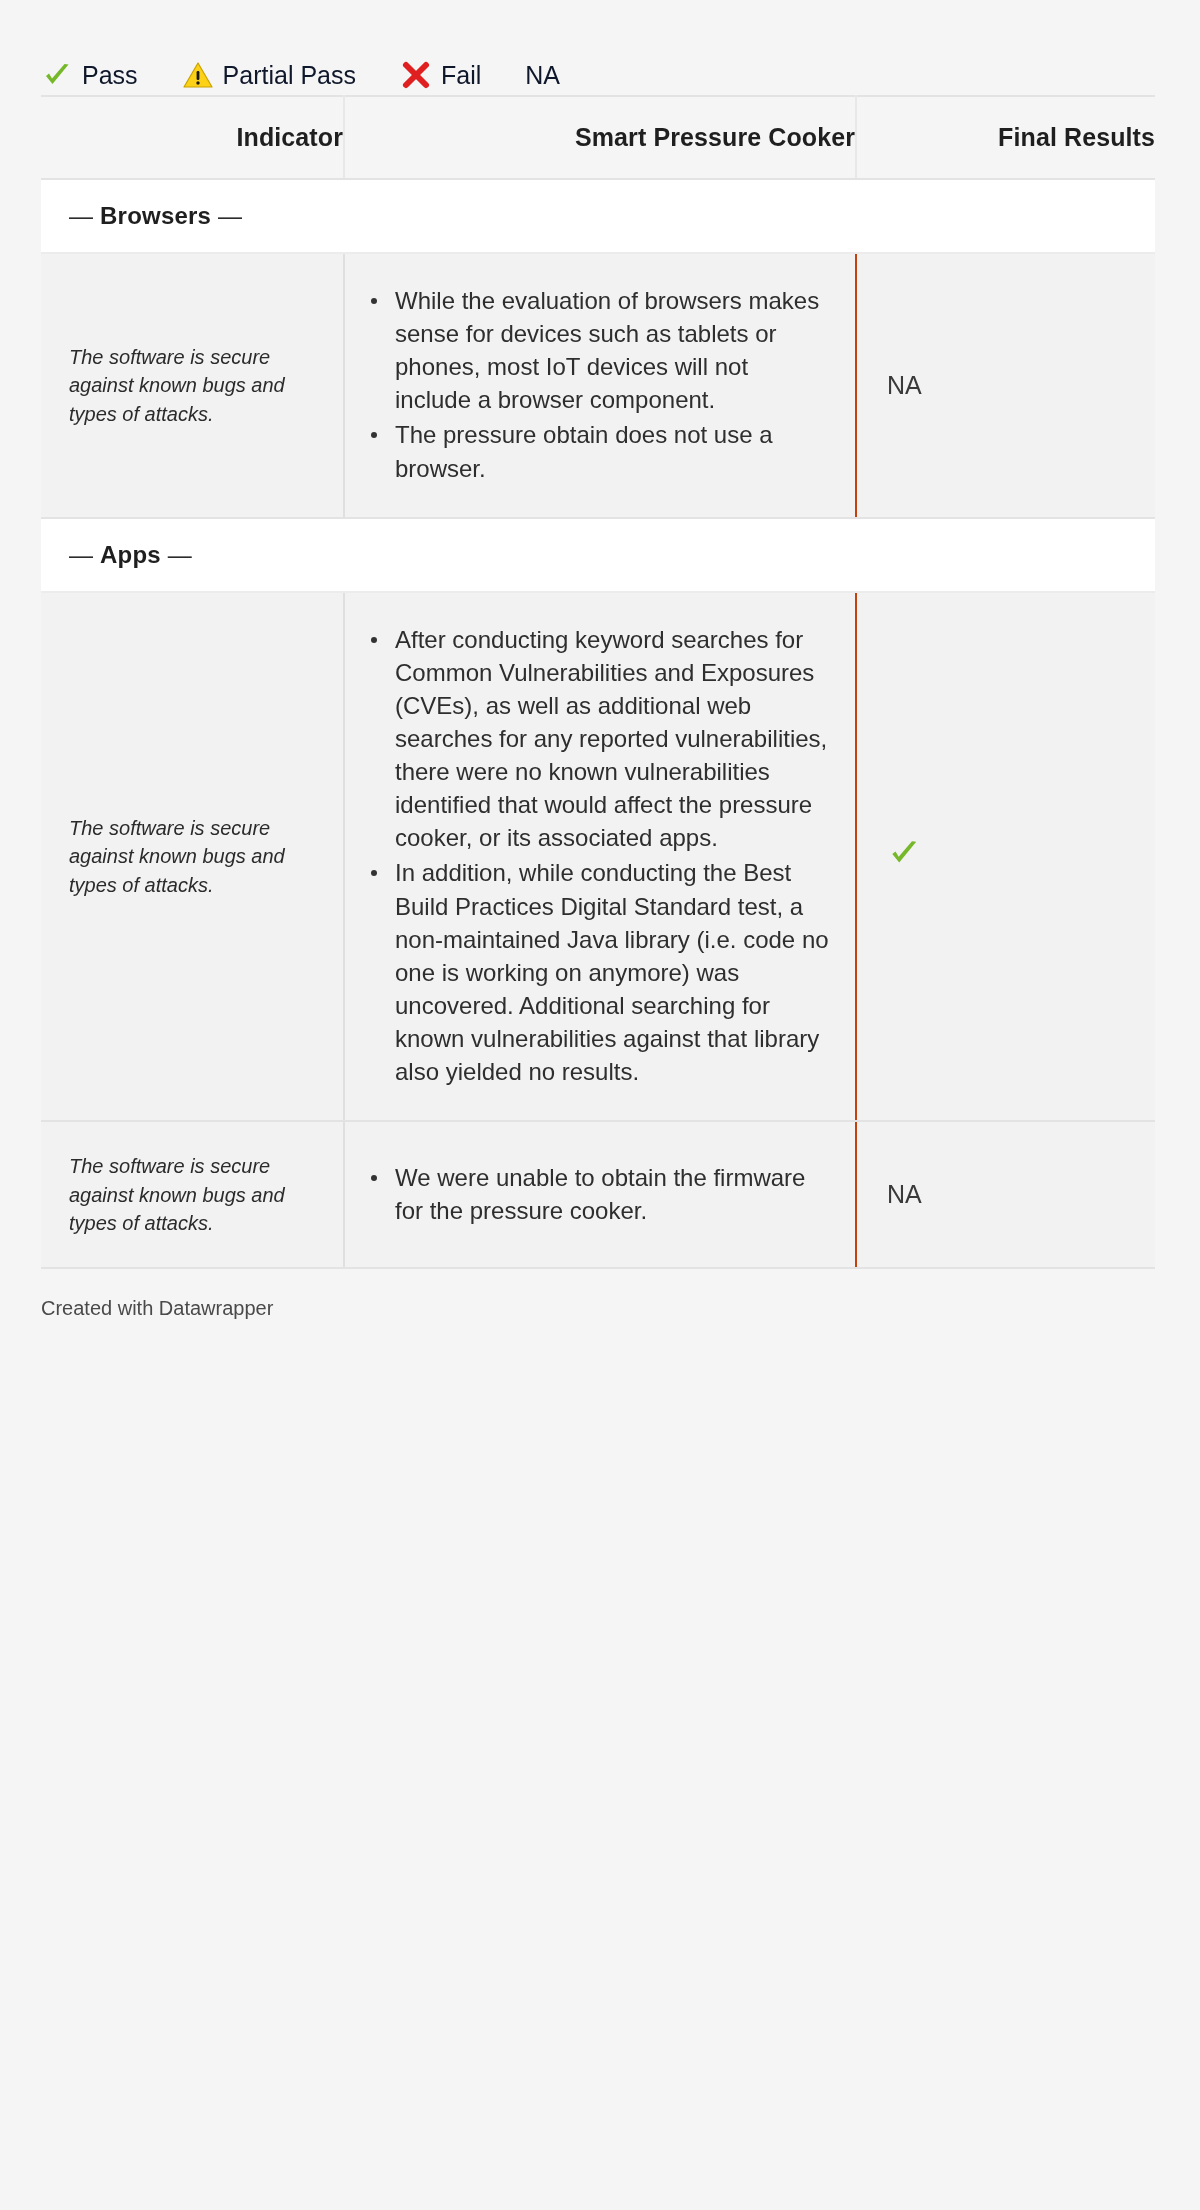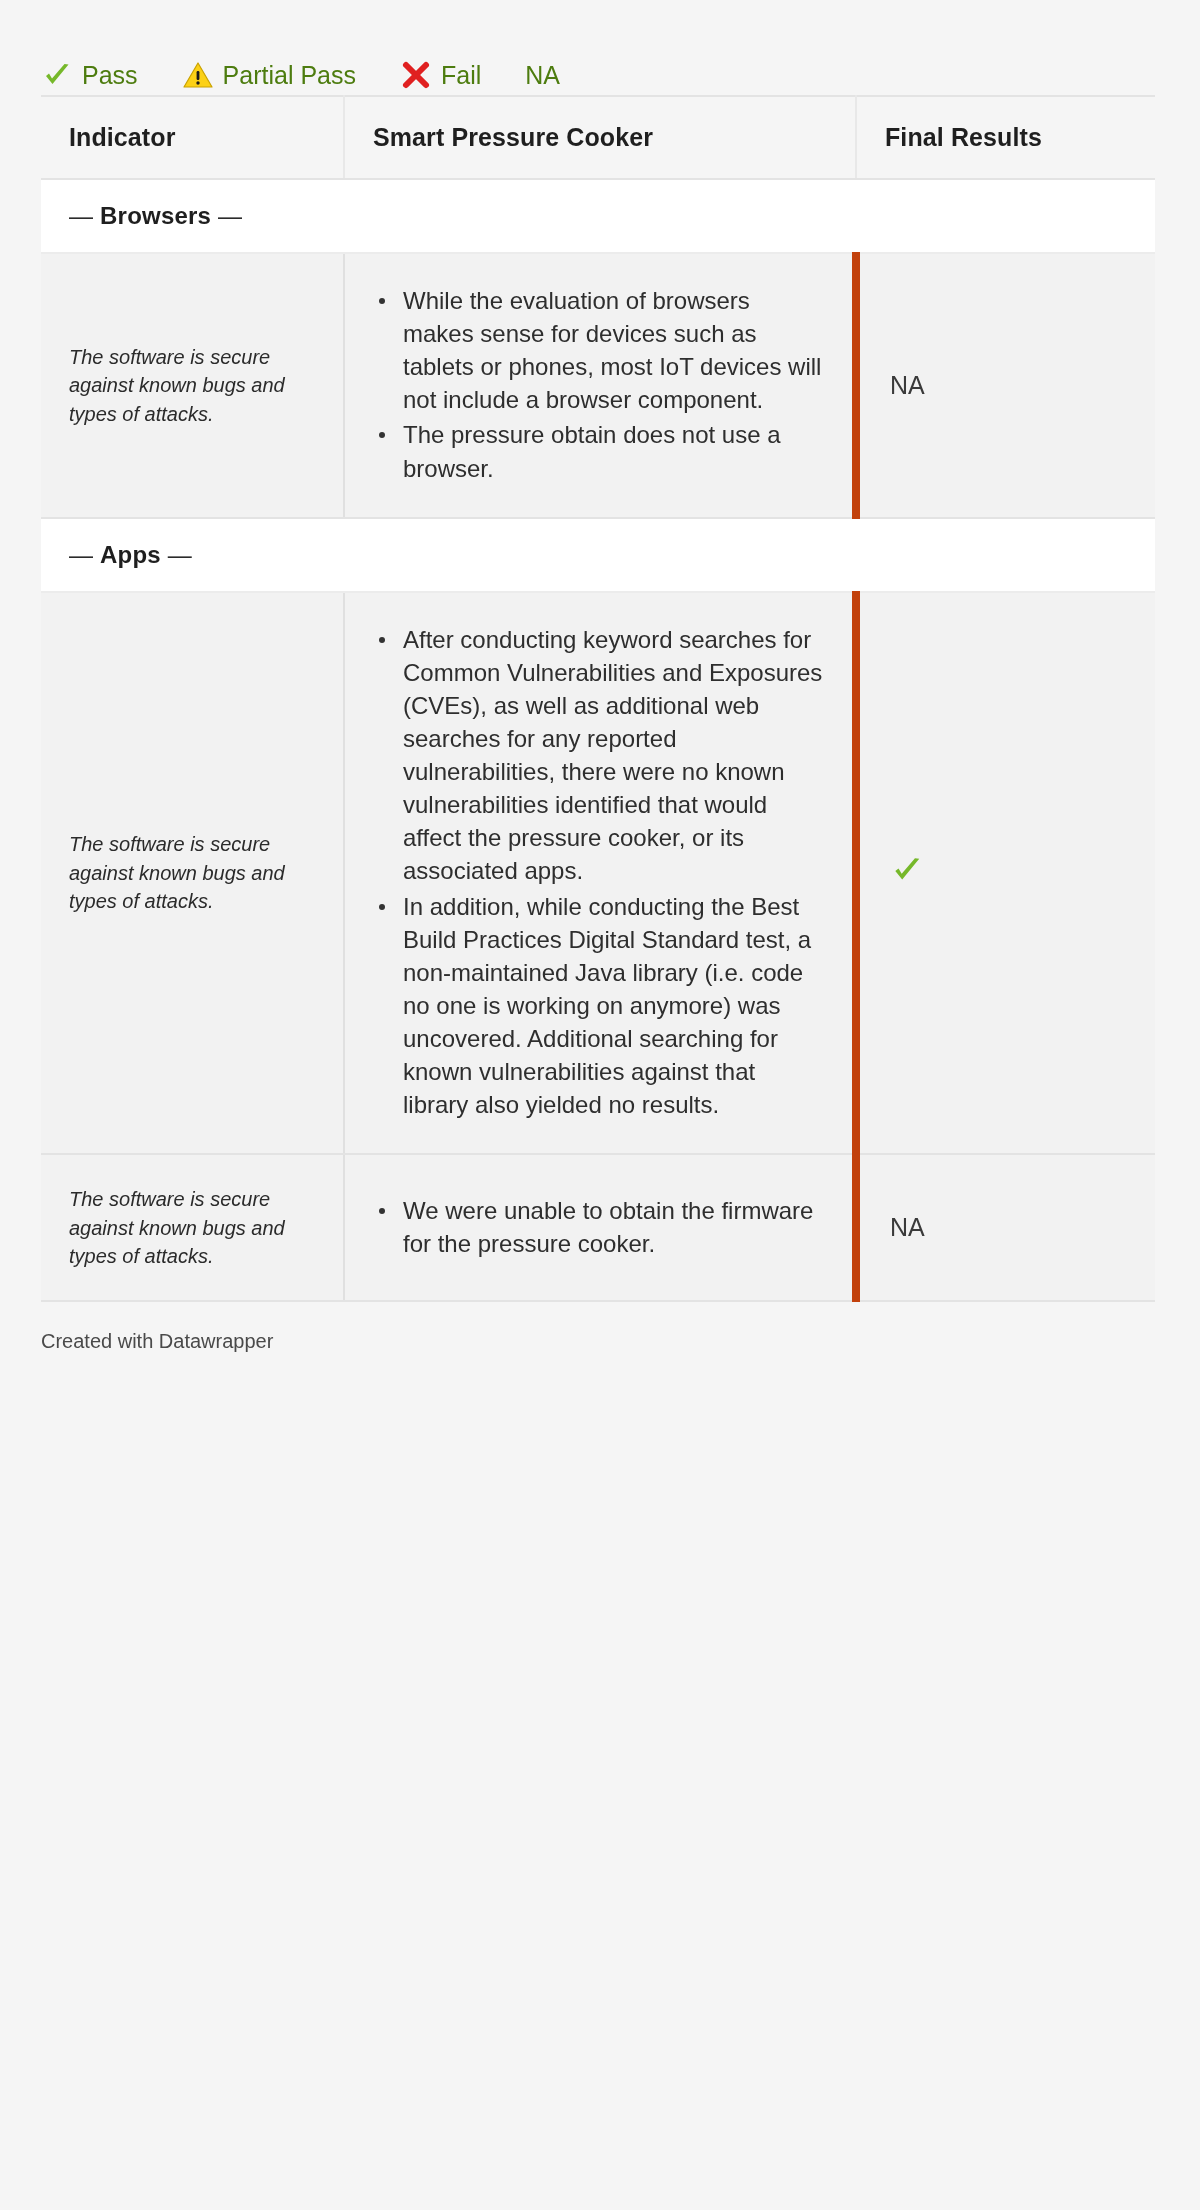--- a/index.html
+++ b/index.html
@@ -28,21 +28,21 @@
     display: flex;
     align-items: center;
     padding: 55px 0 0 41px;
     height: 95px;
   }
   .legend-item {
     display: flex;
     align-items: center;
     margin-right: 44px;
     font-size: 25px;
-    color: #4d7c0f;
+    color: #0f172a;
     line-height: 1;
   }
   .legend-item.na-only { margin-right: 0; }
   .legend-icon {
     width: 32px;
     height: 32px;
     margin-right: 9px;
     display: inline-flex;
     align-items: center;
     justify-content: center;
@@ -58,21 +58,21 @@
     width: 1114px;
     border-collapse: collapse;
     table-layout: fixed;
     background: #f5f5f5;
   }
   table.dw col.c1 { width: 303px; }
   table.dw col.c2 { width: 512px; }
   table.dw col.c3 { width: 299px; }
 
   thead th {
-    text-align: left;
+    text-align: right;
     font-size: 25px;
     font-weight: bold;
     color: #1f1f1f;
     padding: 26px 0 26px 28px;
     border-top: 2px solid #e3e3e3;
     border-bottom: 2px solid #e3e3e3;
     background: #f5f5f5;
     letter-spacing: 0.1px;
     vertical-align: middle;
     height: 82px;
@@ -100,22 +100,22 @@
     padding: 30px 26px 30px 28px;
   }
   tr.data-row td.col-1 {
     border-right: 2px solid #e0e0e0;
     font-style: italic;
     font-size: 20px;
     line-height: 1.42;
     color: #2b2b2b;
   }
   tr.data-row td.col-2 {
-    border-right: 8px solid #c2410c;
-    padding-left: 22px;
+    border-right: 2px solid #c2410c;
+    padding-left: 14px;
     padding-right: 26px;
   }
   tr.data-row td.col-3 {
     font-size: 25px;
     color: #3a3a3a;
     padding-left: 30px;
   }
 
   ul.bullets {
     margin: 0;

